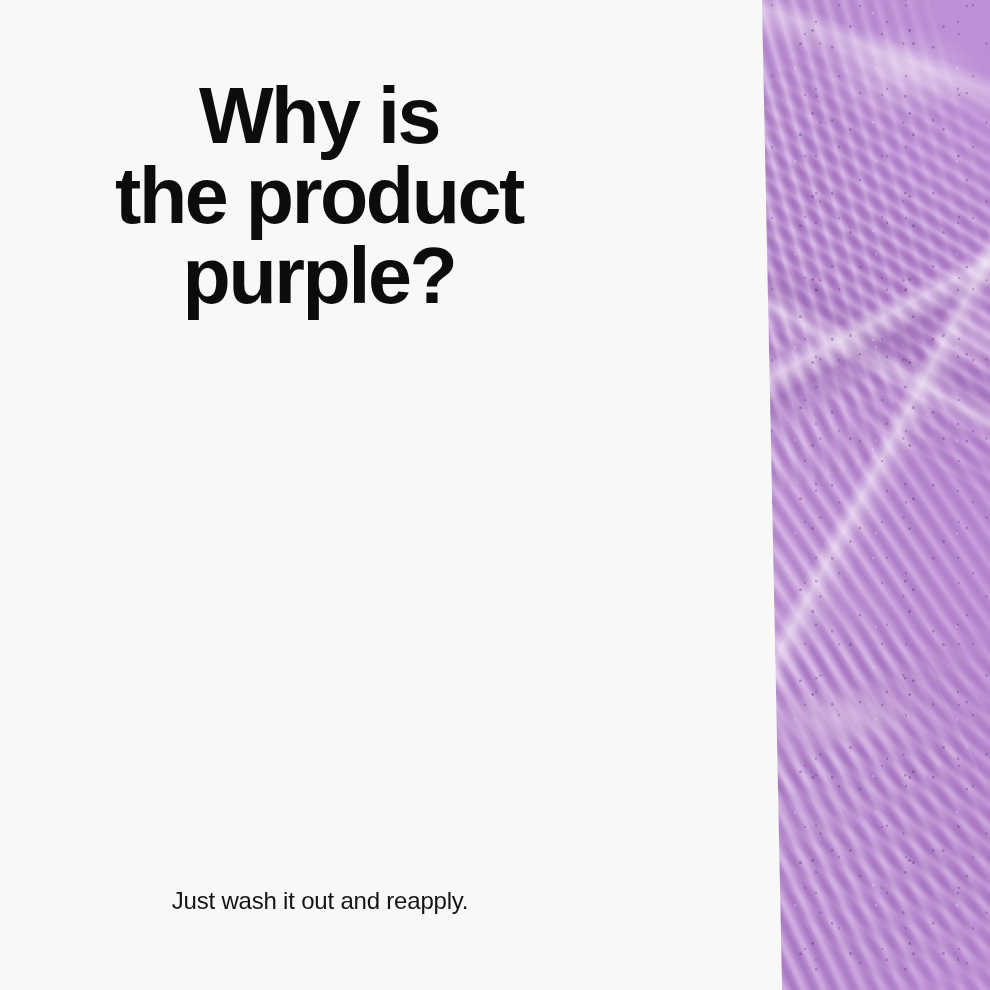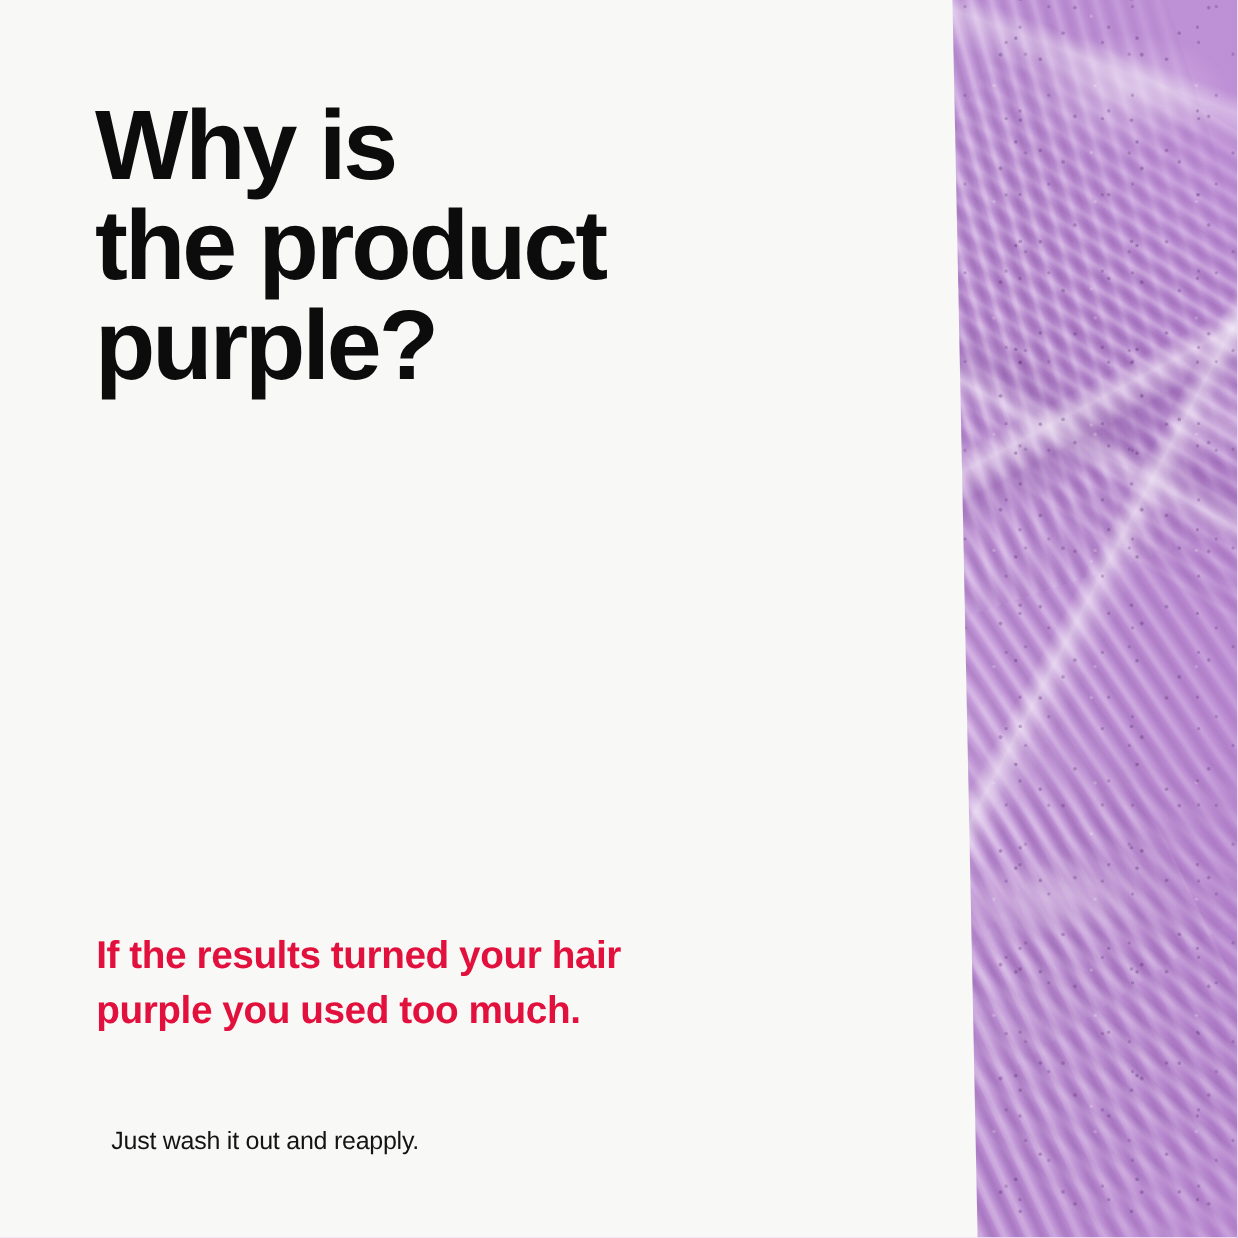--- a/index.html
+++ b/index.html
@@ -214,24 +214,25 @@
       radial-gradient(circle at 52% 38%, rgba(255,255,255,.35) 0 1.1px, transparent 1.6px);
     background-size: 97px 83px, 71px 67px, 113px 91px, 83px 79px,
                      101px 73px, 89px 97px, 77px 61px, 107px 87px,
                      93px 103px, 67px 71px, 119px 109px, 81px 93px;
     opacity: .65;
   }
 
   
   .text-col {
     position: absolute;
-    left: 12px;
+    left: 0;
     top: 0;
     width: 600px;
     height: 844px;
+    text-align: center;
   }
 
   .headline {
     position: absolute;
     left: 64px;
     top: 76px;
     width: 510px;
     margin: 0;
     font-size: 79px;
     line-height: 80px;
@@ -265,22 +266,22 @@
     font-weight: 700;
     letter-spacing: -0.35px;
     color: #e2103c;
   }
 
   .closing-copy {
     position: absolute;
     left: 65px;
     top: 878px;
     width: 510px;
-    margin: 12px;
-    font-size: 20px;
+    margin: 0;
+    font-size: 24px;
     line-height: 46px;
     font-weight: 400;
     letter-spacing: -0.2px;
     color: #141414;
   }
 </style>
 </head>
 <body>
 
 <div class="infographic">
@@ -299,18 +300,17 @@
     </div>
   </div>
 
   <div class="text-col">
 
     <h1 class="headline">Why is
 the product
 purple?</h1>
 
 
-    <p class="warning-copy">If the results turned your hair purple you used too much.</p>
 
     <p class="closing-copy">Just wash it out and reapply.</p>
 
   </div>
 </div>
 
 </body></html>

